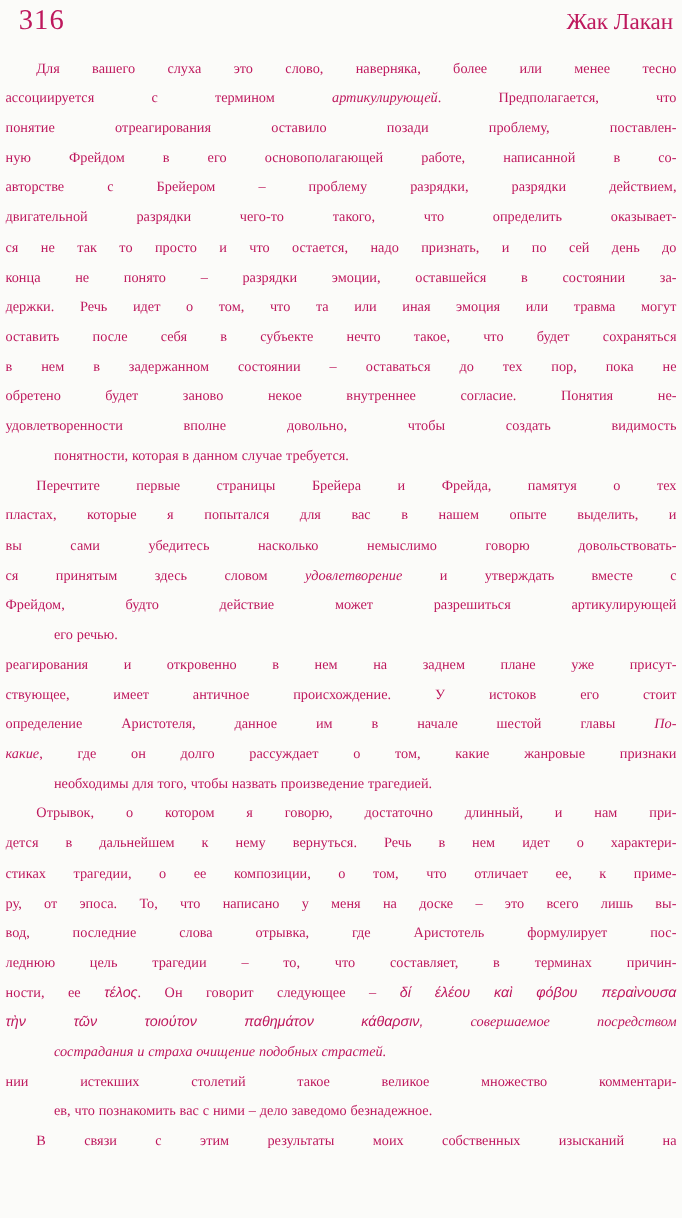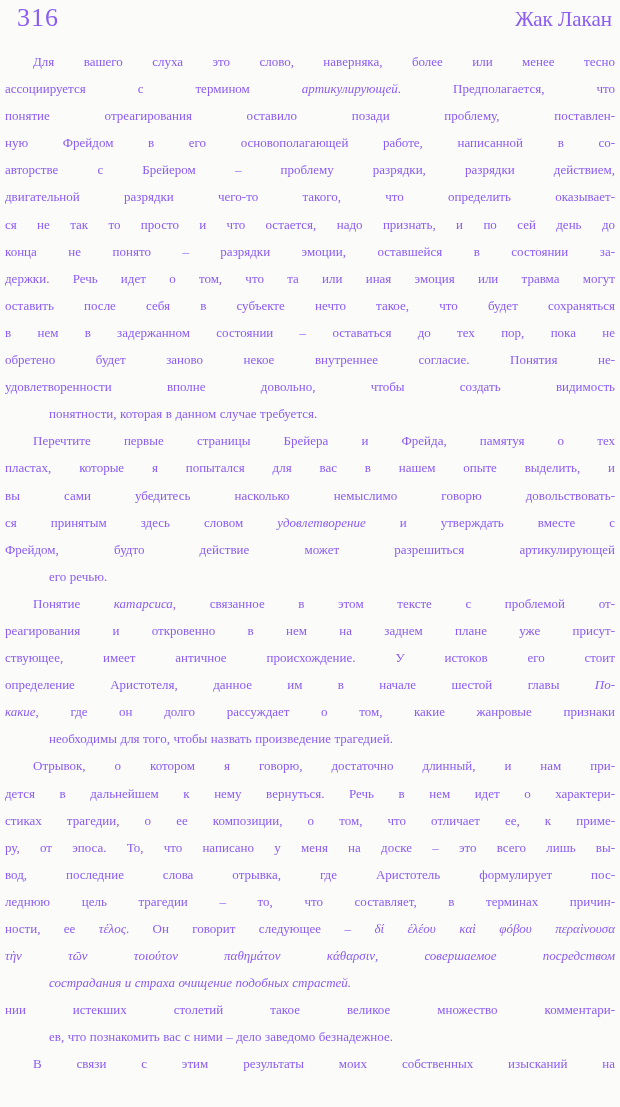--- a/index.html
+++ b/index.html
@@ -56,27 +56,27 @@
     margin-left: 44px;
   }
   .line.indent {
     text-indent: 28px;
   }
   .it {
     font-style: italic;
   }
   .greek {
     font-style: italic;
-    font-family: Liberation Serif, serif;
+    font-family: Liberation Sans, sans-serif;
   }
 </style>
 </head>
 <body style="background: rgb(251, 251, 249);">
 
-<div class="page" style="color: #8b5cf6;">
+<div class="page" style="color: #be185d;">
   <header class="running-header">
     <span class="pagenum">316</span>
     <span class="runhead">Жак Лакан</span>
   </header>
   <main class="text-block">
       <div class="line indent"><span>Для вашего слуха это слово, наверняка, более или менее тесно</span></div>
       <div class="line"><span>ассоциируется с термином </span><span class="it">артикулирующей</span><span>. Предполагается, что</span></div>
       <div class="line"><span>понятие отреагирования оставило позади проблему, поставлен-</span></div>
       <div class="line"><span>ную Фрейдом в его основополагающей работе, написанной в со-</span></div>
       <div class="line"><span>авторстве с Брейером – проблему разрядки, разрядки действием,</span></div>
@@ -88,21 +88,20 @@
       <div class="line"><span>в нем в задержанном состоянии – оставаться до тех пор, пока не</span></div>
       <div class="line"><span>обретено будет заново некое внутреннее согласие. Понятия не-</span></div>
       <div class="line"><span>удовлетворенности вполне довольно, чтобы создать видимость</span></div>
       <div class="line last"><span>понятности, которая в данном случае требуется.</span></div>
       <div class="line indent"><span>Перечтите первые страницы Брейера и Фрейда, памятуя о тех</span></div>
       <div class="line"><span>пластах, которые я попытался для вас в нашем опыте выделить, и</span></div>
       <div class="line"><span>вы сами убедитесь насколько немыслимо говорю довольствовать-</span></div>
       <div class="line"><span>ся принятым здесь словом </span><span class="it">удовлетворение</span><span> и утверждать вместе с</span></div>
       <div class="line"><span>Фрейдом, будто действие может разрешиться артикулирующей</span></div>
       <div class="line last"><span>его речью.</span></div>
-      <div class="line indent"><span>Понятие </span><span class="it">катарсиса</span><span>, связанное в этом тексте с проблемой от-</span></div>
       <div class="line"><span>реагирования и откровенно в нем на заднем плане уже присут-</span></div>
       <div class="line"><span>ствующее, имеет античное происхождение. У истоков его стоит</span></div>
       <div class="line"><span>определение Аристотеля, данное им в начале шестой главы </span><span class="it">По-</span></div>
       <div class="line"><span class="it">какие</span><span>, где он долго рассуждает о том, какие жанровые признаки</span></div>
       <div class="line last"><span>необходимы для того, чтобы назвать произведение трагедией.</span></div>
       <div class="line indent"><span>Отрывок, о котором я говорю, достаточно длинный, и нам при-</span></div>
       <div class="line"><span>дется в дальнейшем к нему вернуться. Речь в нем идет о характери-</span></div>
       <div class="line"><span>стиках трагедии, о ее композиции, о том, что отличает ее, к приме-</span></div>
       <div class="line"><span>ру, от эпоса. То, что написано у меня на доске – это всего лишь вы-</span></div>
       <div class="line"><span>вод, последние слова отрывка, где Аристотель формулирует пос-</span></div>

